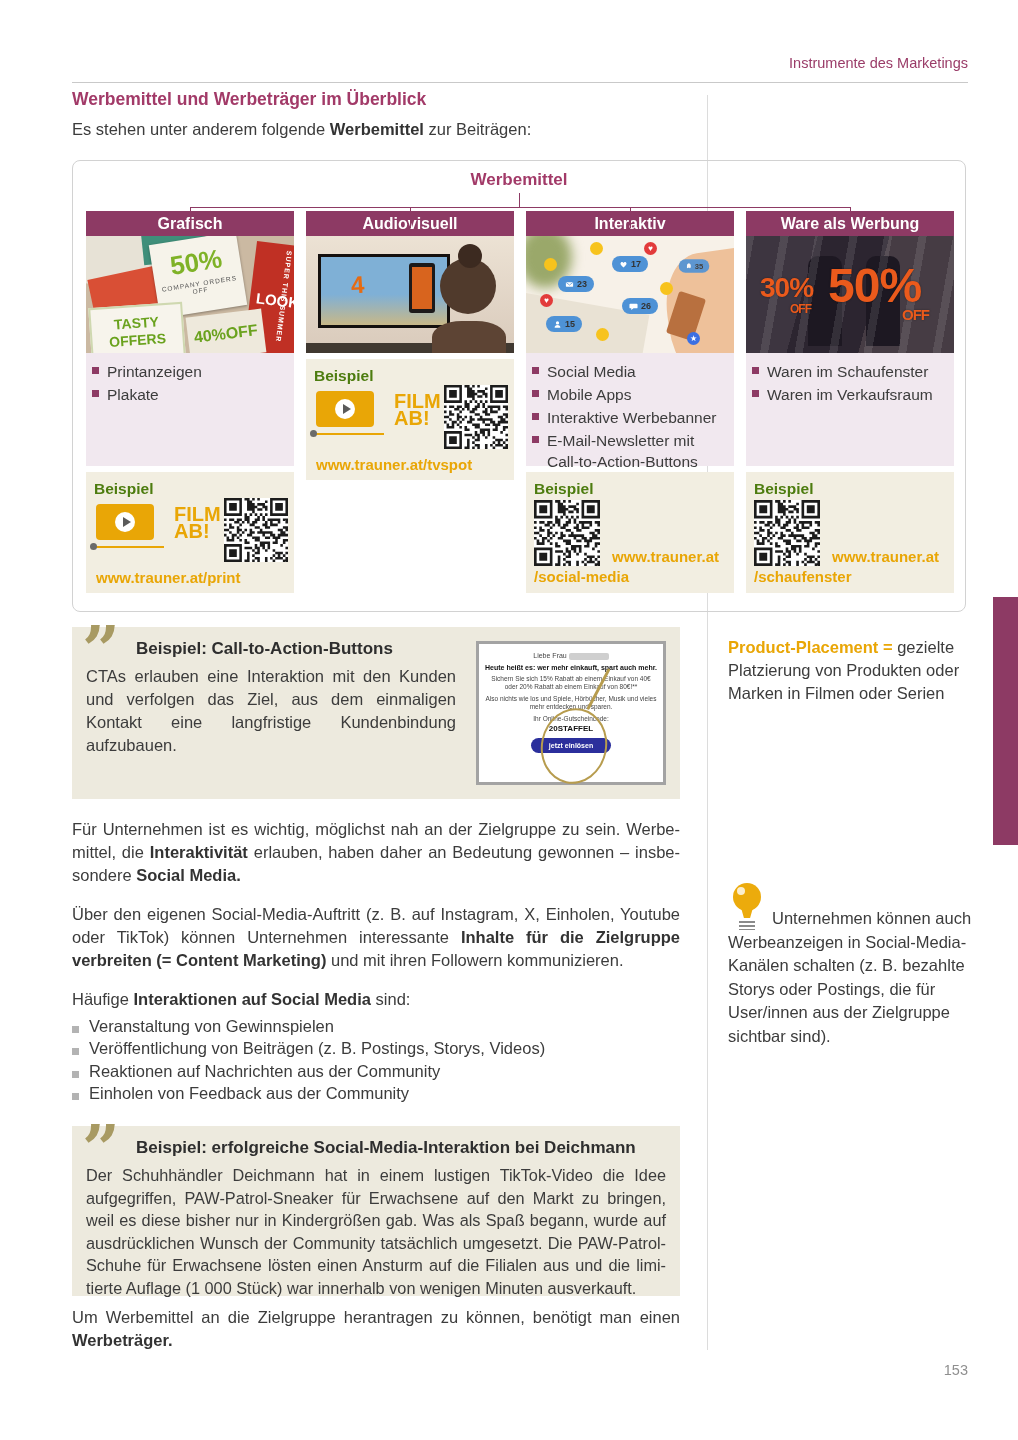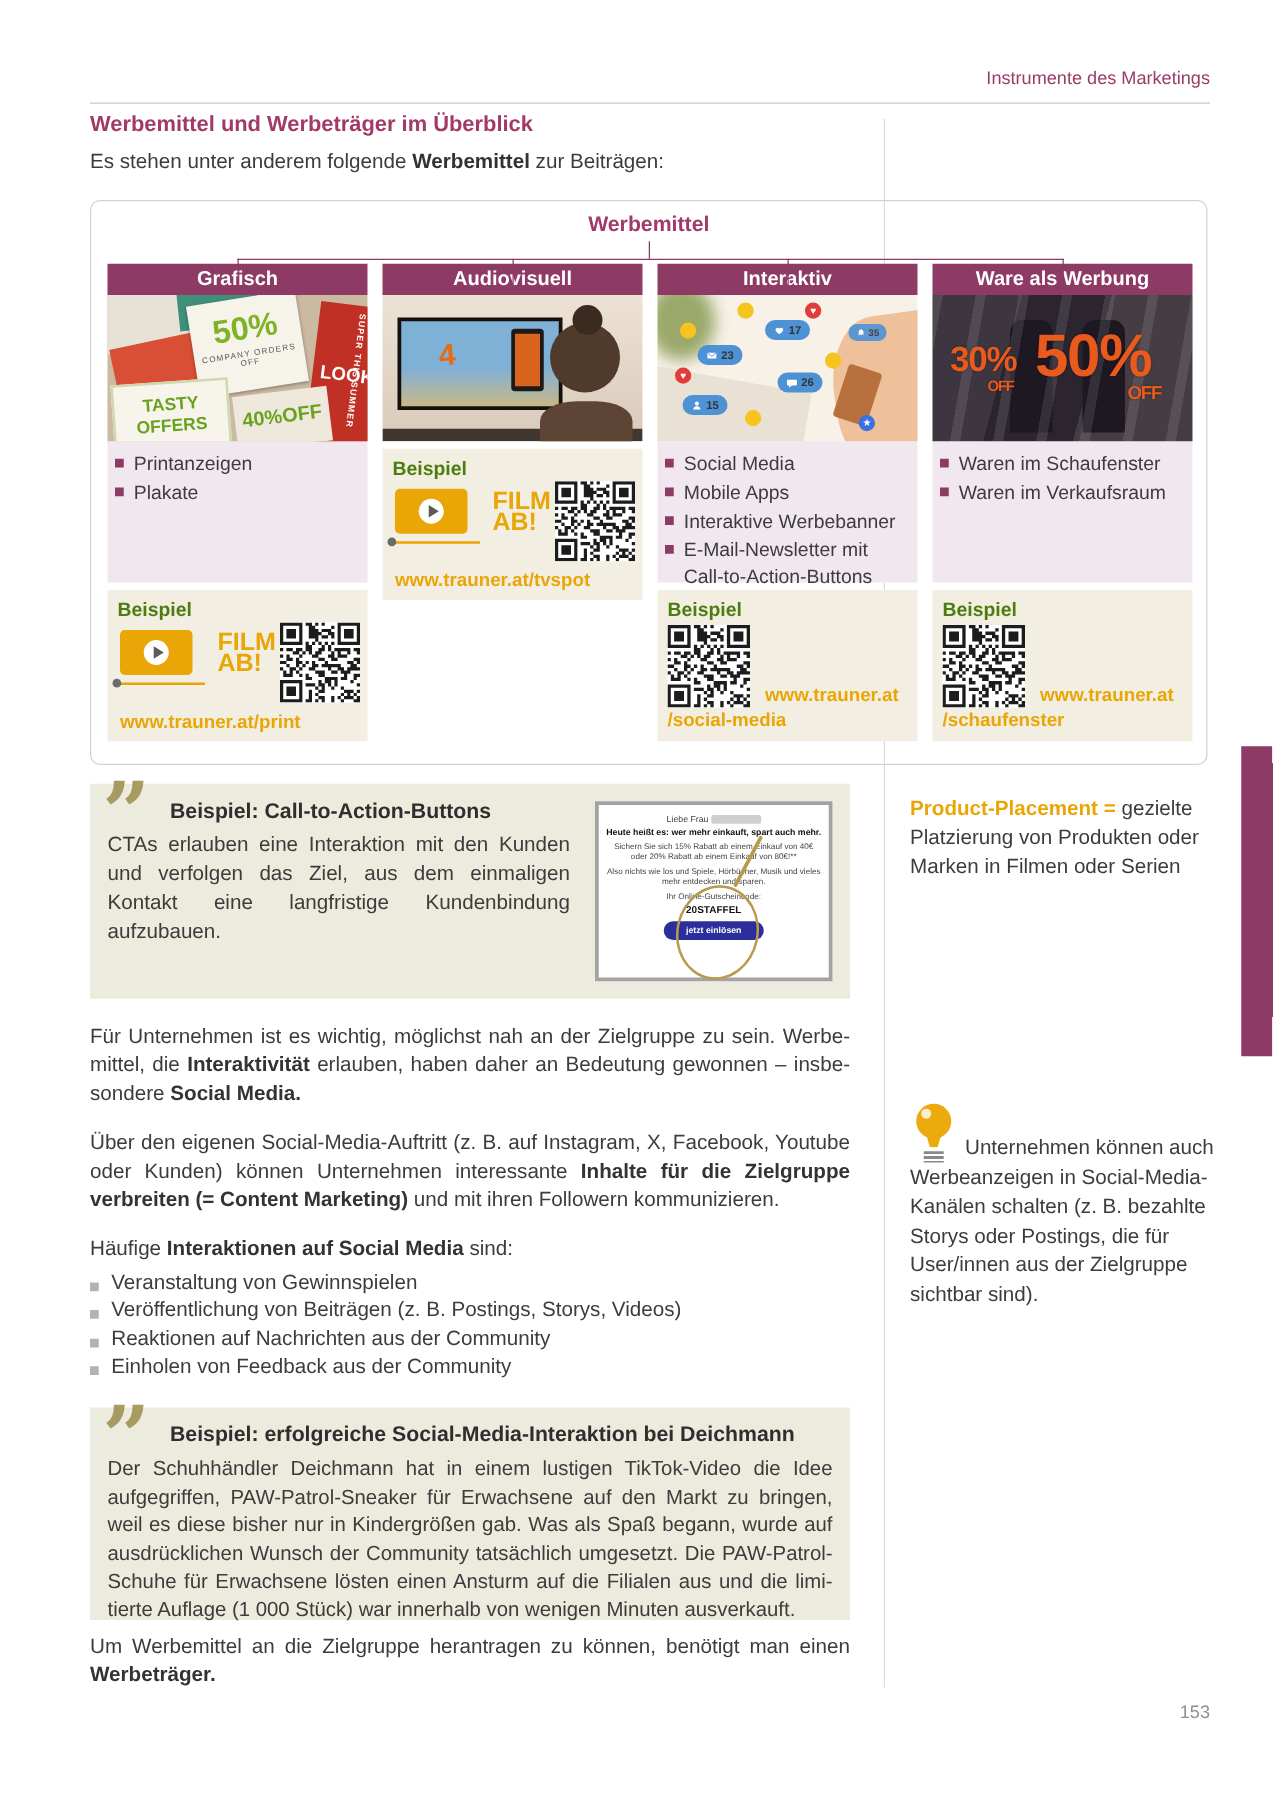--- a/index.html
+++ b/index.html
@@ -396,21 +396,21 @@
       <div class="em-cta">jetzt einlösen</div>
       <div class="annot-circle"></div>
       <div class="annot-tail"></div>
     </div>
   </div>
 
   <div class="abs note"><b class="gold">Product-Placement = </b><b></b><span>gezielte Plat­zierung von Produkten oder Marken in Filmen oder Serien</span></div>
 
   <div class="abs para p1"><span>Für Unternehmen ist es wichtig, möglichst nah an der Zielgruppe zu sein. Werbe­mittel, die </span><b>Interaktivität</b><span> erlauben, haben daher an Bedeutung gewonnen – insbe­sondere </span><b>Social Media.</b></div>
 
-  <div class="abs para p2"><span>Über den eigenen Social-Media-Auftritt (z. B. auf Instagram, X, Facebook, Youtube oder Kunden) können Unternehmen interessante </span><b>Inhalte für die Zielgruppe verbrei­ten (= Content Marketing)</b><span> und mit ihren Followern kommunizieren.</span></div>
+  <div class="abs para p2"><span>Über den eigenen Social-Media-Auftritt (z. B. auf Instagram, X, Einholen, Youtube oder TikTok) können Unternehmen interessante </span><b>Inhalte für die Zielgruppe verbrei­ten (= Content Marketing)</b><span> und mit ihren Followern kommunizieren.</span></div>
 
   <div class="abs listblock">
     <div class="list-head"><span>Häufige </span><b>Interaktionen auf Social Media</b><span> sind:</span></div>
     <div class="bl">
         <span class="gsq"></span>
         <span>Veranstaltung von Gewinnspielen</span>
       </div>
     <div class="bl">
         <span class="gsq"></span>
         <span>Veröffentlichung von Beiträgen (z. B. Postings, Storys, Videos)</span>

